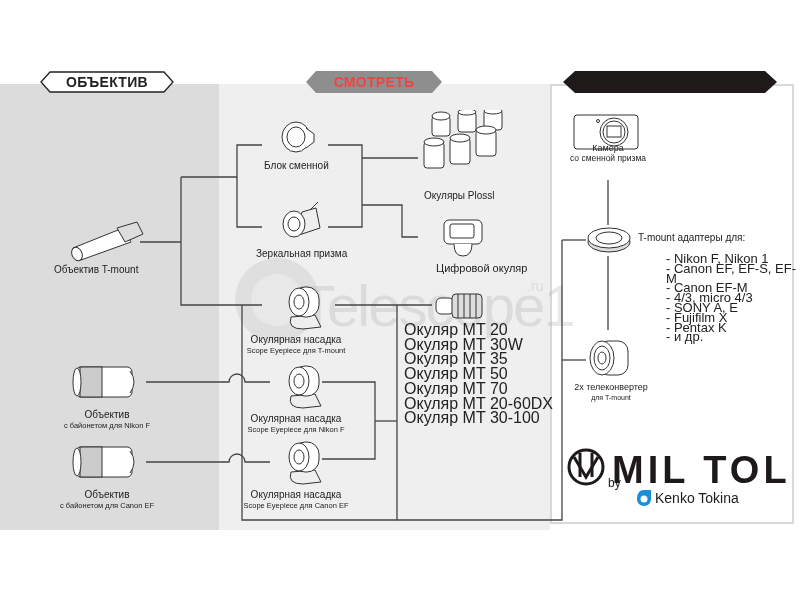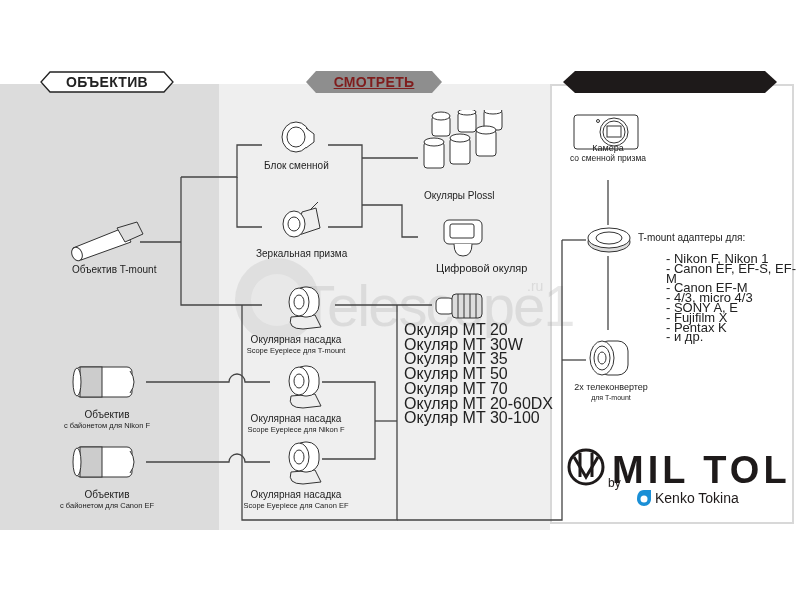--- a/index.html
+++ b/index.html
@@ -6,21 +6,21 @@
     body { width: 800px; height: 600px; background: #ffffff; position: relative; overflow: hidden;
            font-family: "Liberation Sans", sans-serif; color: #222; }
     .panel { position: absolute; }
     #panel-lens { left: 0; top: 84px; width: 219px; height: 446px; background: #dcdcdc; }
     #panel-view { left: 219px; top: 84px; width: 331px; height: 446px; background: #efefef; }
     #panel-photo { left: 550px; top: 84px; width: 244px; height: 440px; background: #ffffff;
                    border: 2px solid #d8d8d8; box-sizing: border-box; }
     .hdr { position: absolute; top: 71px; height: 22px; display: flex; align-items: center;
            justify-content: center; font-size: 14px; font-weight: bold; letter-spacing: 0.3px; }
     #hdr-lens { left: 40px; width: 134px; }
-    #hdr-view { left: 306px; width: 136px; color: #7f1d1d; text-decoration: underline; }
+    #hdr-view { left: 306px; width: 136px; color: #ef4444; }
     #hdr-photo { left: 563px; width: 214px; color: #fff; }
     .hdr svg { position: absolute; left: 0; top: 0; }
     .hdr span { position: relative; z-index: 1; }
     svg#lines { position: absolute; left: 0; top: 0; }
     .lbl { position: absolute; text-align: center; font-size: 10px; line-height: 12px; color: #222; white-space: nowrap; }
     .sub { font-size: 7.5px; line-height: 9px; display: block; }
     .icon { position: absolute; }
     .mt-list { position: absolute; left: 404px; top: 323px; font-size: 16px; line-height: 14.7px; color: #222; }
     .adapters-title { position: absolute; left: 638px; top: 232px; font-size: 10px; color: #222; text-align: right; }
     .adapters-list { position: absolute; left: 638px; top: 254px; font-size: 13px; line-height: 9.8px; color: #222; margin-left: 28px; }
@@ -92,21 +92,21 @@
   </g>
 </svg>
 
 <svg class="icon" style="left:65px;top:218px" width="80" height="44" viewBox="0 0 80 44">
   <g fill="#fff" stroke="#333" stroke-width="1">
     <path d="M8,30 L58,10 L66,24 L16,42 Z"></path>
     <ellipse cx="12" cy="36" rx="5" ry="7" transform="rotate(-22 12 36)"></ellipse>
     <path d="M52,10 L72,4 L78,16 L60,24 Z" fill="#ddd"></path>
   </g>
 </svg>
-<div class="lbl" style="left:72px;top:264px">Объектив T-mount</div>
+<div class="lbl" style="left:54px;top:264px">Объектив T-mount</div>
 
 <svg class="icon" style="left:72px;top:365px" width="66" height="34" viewBox="0 0 66 34">
   <g fill="#fff" stroke="#333" stroke-width="1">
     <rect x="4" y="2" width="56" height="30" rx="5"></rect>
     <rect x="8" y="2" width="22" height="30" fill="#ccc"></rect>
     <ellipse cx="5" cy="17" rx="4" ry="14"></ellipse>
     <path d="M58,6 Q66,17 58,28"></path>
   </g>
 </svg>
 <div class="lbl" style="left:52px;top:409px;width:110px">

